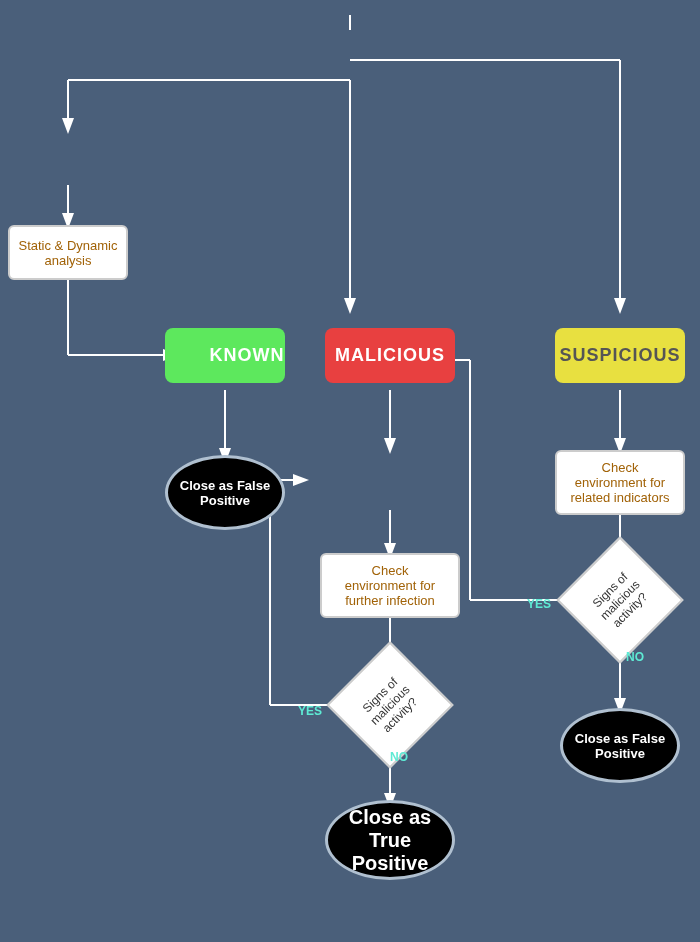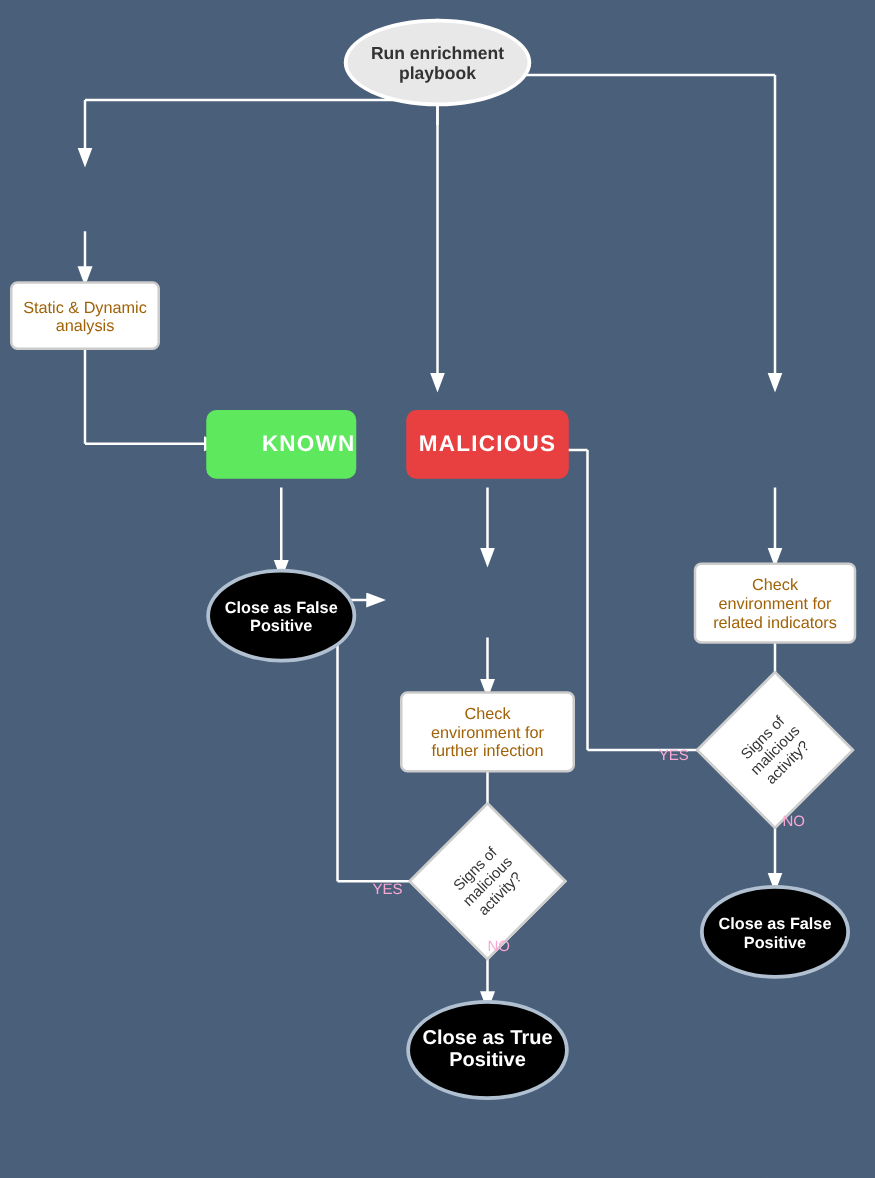--- a/index.html
+++ b/index.html
@@ -99,22 +99,22 @@
       background: #000000;
       border: 3px solid #b0c0d0;
       border-radius: 50%;
       color: #fff;
       font-weight: bold;
       font-size: 14px;
     }
     .label-yes, .label-no {
       position: absolute;
       font-size: 12px;
-      font-weight: normal;
-      color: #f9a8d4;
+      font-weight: bold;
+      color: #5eead4;
     }
   </style>
 </head>
 <body>
 
 <div class="flowchart">
 
   <svg class="lines-svg" viewBox="0 0 700 942">
     <defs>
       <marker id="arrow" markerWidth="8" markerHeight="8" refX="6" refY="3" orient="auto">
@@ -157,39 +157,38 @@
 
     <line x1="568" y1="600" x2="470" y2="600" stroke="#fff" stroke-width="2"></line>
     <line x1="470" y1="600" x2="470" y2="360" stroke="#fff" stroke-width="2"></line>
     <line x1="470" y1="360" x2="440" y2="360" stroke="#fff" stroke-width="2" marker-end="url(#arrow)"></line>
 
     <line x1="620" y1="643" x2="620" y2="710" stroke="#fff" stroke-width="2" marker-end="url(#arrow)"></line>
 
     <line x1="350" y1="15" x2="350" y2="30" stroke="#fff" stroke-width="2"></line>
   </svg>
 
-  <div class="node ellipse" style="width:150px; height:70px; left:275px; top:15px; font-size:14px; font-weight:bold; color:#333;">
-    <span style="white-space:pre-line; font-weight:bold;">Run enrichment
-playbook</span>
-  </div>
 
 
   <div class="node rect" style="width:120px; height:55px; left:8px; top:225px; font-size:13px;">
     <span style="white-space:pre-line;">Static &amp; Dynamic
 analysis</span>
   </div>
 
   <div class="node rect-green" style="width:120px; height:55px; left:165px; top:328px;padding-left:44px;">
     <span>KNOWN</span>
   </div>
 
   <div class="node rect-red" style="width:130px; height:55px; left:325px; top:328px;">
     <span>MALICIOUS</span>
   </div>
 
+  <div class="node rect-yellow" style="width:130px; height:55px; left:555px; top:328px;">
+    <span>SUSPICIOUS</span>
+  </div>
 
   <div class="node ellipse-gray" style="width:120px; height:75px; left:165px; top:455px; font-size:13px;">
     <span style="white-space:pre-line;">Close as False
 Positive</span>
   </div>
 
 
   <div class="node rect" style="width:140px; height:65px; left:320px; top:553px; font-size:13px;">
     <span style="white-space:pre-line;">Check
 environment for
@@ -203,21 +202,21 @@
       <span style="white-space:pre-line;">Signs of
 malicious
 activity?</span>
     </div>
   </div>
 
   <div class="label-yes" style="left:298px; top:704px;">YES</div>
 
   <div class="label-no" style="left:390px; top:750px;">NO</div>
 
-  <div class="node ellipse-gray" style="width:130px; height:80px; left:325px; top:800px; font-size:16px; font-weight:bold;">
+  <div class="node ellipse-gray" style="width:130px; height:80px; left:325px; top:800px; font-size:20px; font-weight:bold;">
     <span style="white-space:pre-line;">Close as True
 Positive</span>
   </div>
 
   <div class="node rect" style="width:130px; height:65px; left:555px; top:450px; font-size:13px;">
     <span style="white-space:pre-line;">Check
 environment for
 related indicators</span>
   </div>
 

